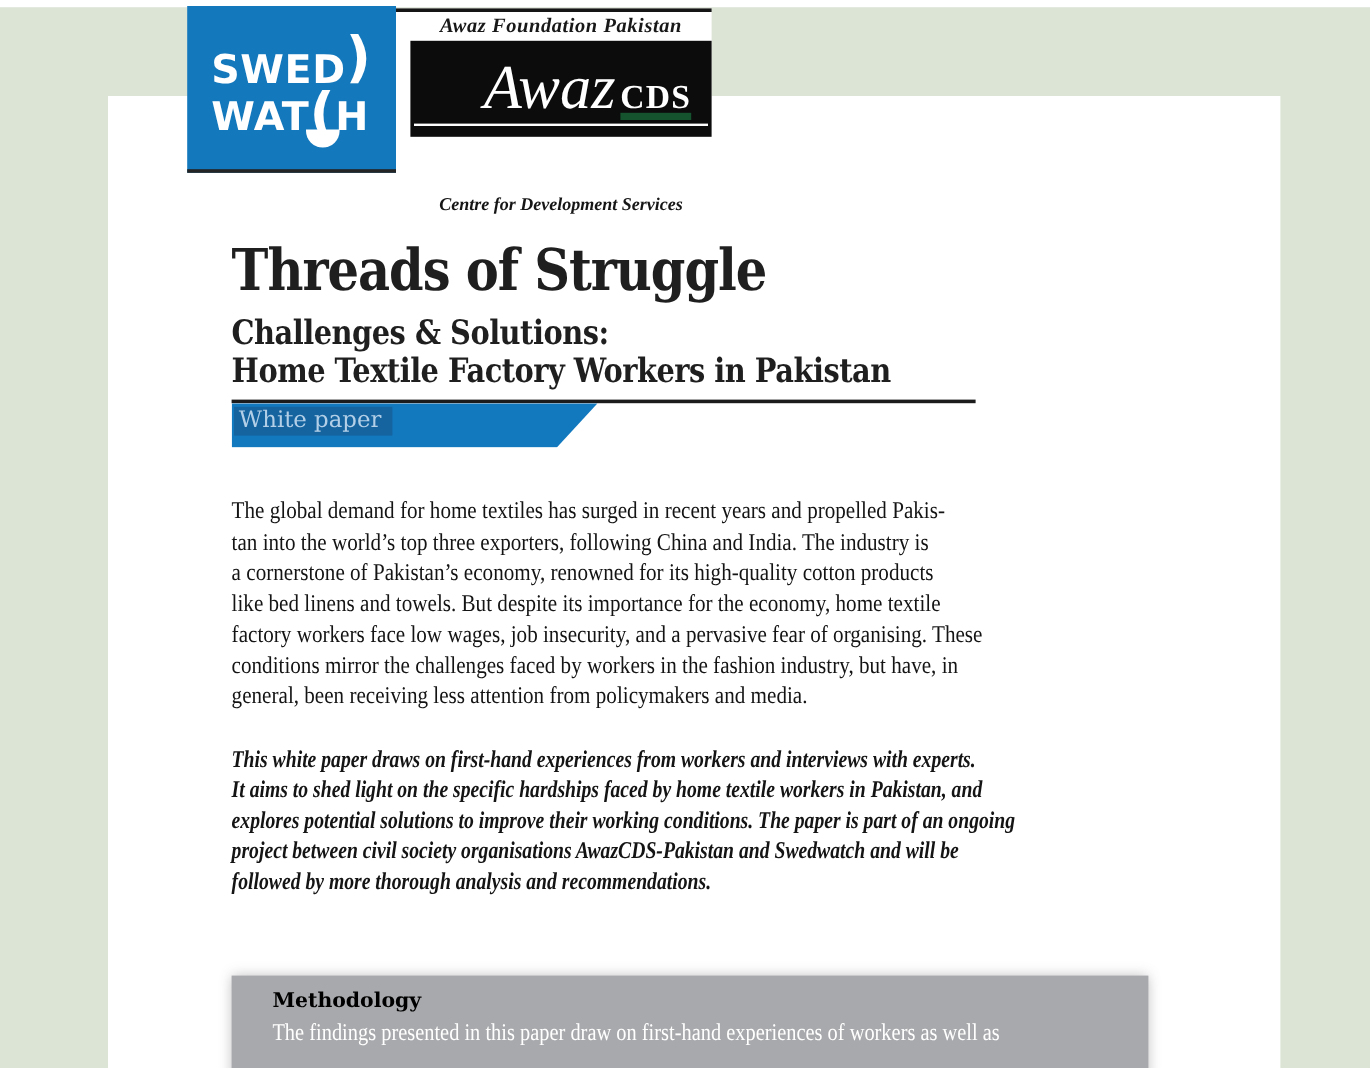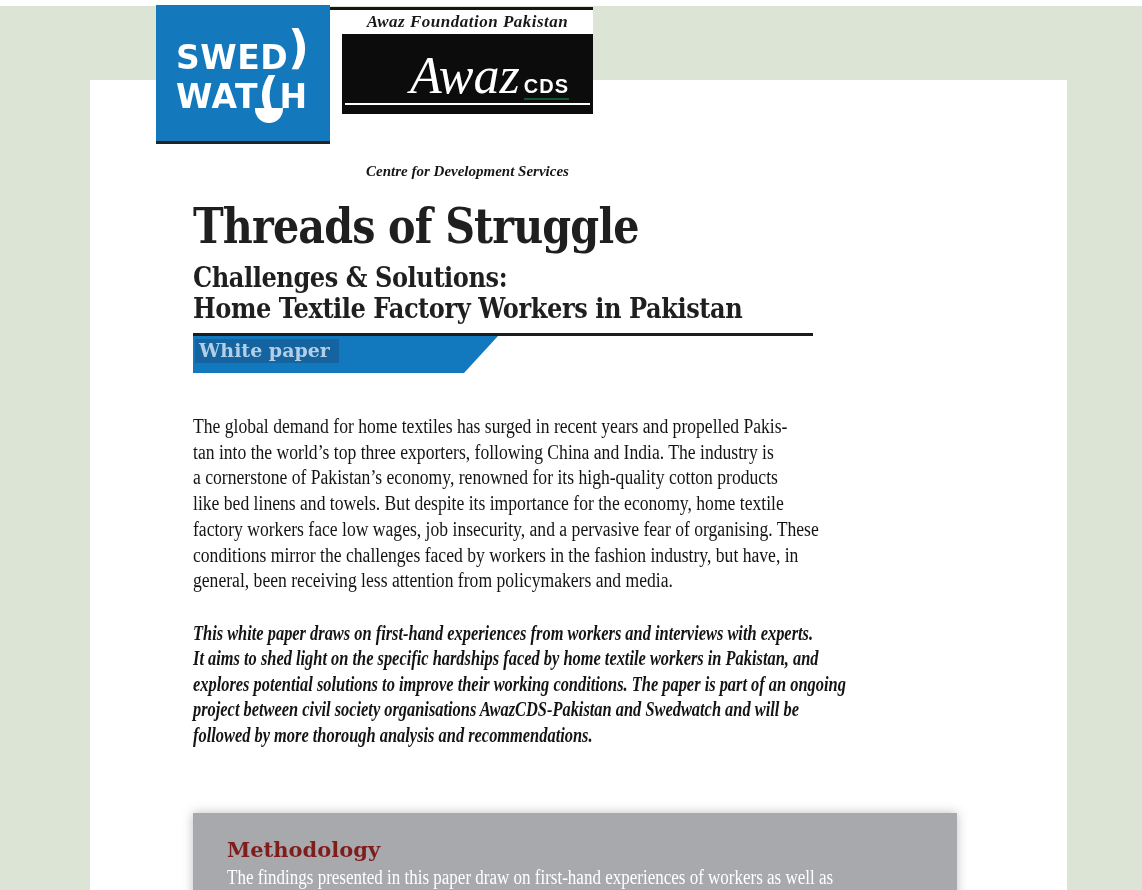--- a/index.html
+++ b/index.html
@@ -86,25 +86,25 @@
     width: 245px;
   }
   .awaz-script {
     color: #ffffff;
     font-family: "Liberation Serif", serif;
     font-style: italic;
     font-size: 52px; line-height: 38px; margin-left: 44px;
   }
   .awaz-cds {
     color: #ffffff;
-    font-family: Liberation Sans, sans-serif;
-    font-weight: bold;
-    font-size: 20px; line-height: 24px;
+    font-family: Liberation Serif, serif;
+    font-weight: bold;
+    font-size: 28px; line-height: 24px;
     letter-spacing: 1px;
-    border-bottom: 2px solid #14532d;
+    border-bottom: 6px solid #14532d;
     margin-left: 4px;
   }
   .awaz-bottom {
     height: 20px; line-height: 18px;
     text-align: center;
     font-family: "Liberation Serif", serif;
     font-style: italic; font-weight: bold;
     font-size: 15px; color: #161616;
     white-space: nowrap;
     margin-top: 48px;
@@ -145,21 +145,21 @@
     background: #1379bf;
     clip-path: polygon(0 0, 100% 0, calc(100% - 34px) 100%, 0 100%);
   }
   .banner-label {
     position: absolute; left: 2px; top: 3px;
     height: 24px; line-height: 23px;
     padding: 0 9px 0 4px;
     background: #15639f;
     color: #b2cfe7;
     font-family: "DejaVu Serif", serif;
-    font-weight: bold;
+    font-weight: normal;
     font-size: 19px;
     white-space: nowrap;
   }
 
   
   .intro {
     position: absolute; left: 193px; top: 414px;
     color: #141414;
     font-size: 20px; line-height: 25.7px;
     white-space: nowrap;
@@ -175,25 +175,25 @@
   }
 
   
   .methodology-box {
     position: absolute; left: 193px; top: 813px;
     width: 764px; height: 120px;
     background: #a8a9ac;
     box-shadow: 0 0 10px rgba(70,70,70,0.35);
   }
   .meth-heading {
-    margin: 25px 0 3px 34px;
-    color: #7f1d1d;
-    font-family: "DejaVu Serif", serif;
-    font-weight: bold;
-    font-size: 21px; line-height: 24px;
+    margin: 9px 0 3px 34px;
+    color: #000000;
+    font-family: "DejaVu Serif", serif;
+    font-weight: bold;
+    font-size: 17px; line-height: 24px;
   }
   .meth-body {
     margin-left: 34px;
     color: #ffffff;
     font-size: 20px; line-height: 25px;
     white-space: nowrap;
     transform: scaleX(0.85); transform-origin: left top;
   }
 </style>
 </head>

